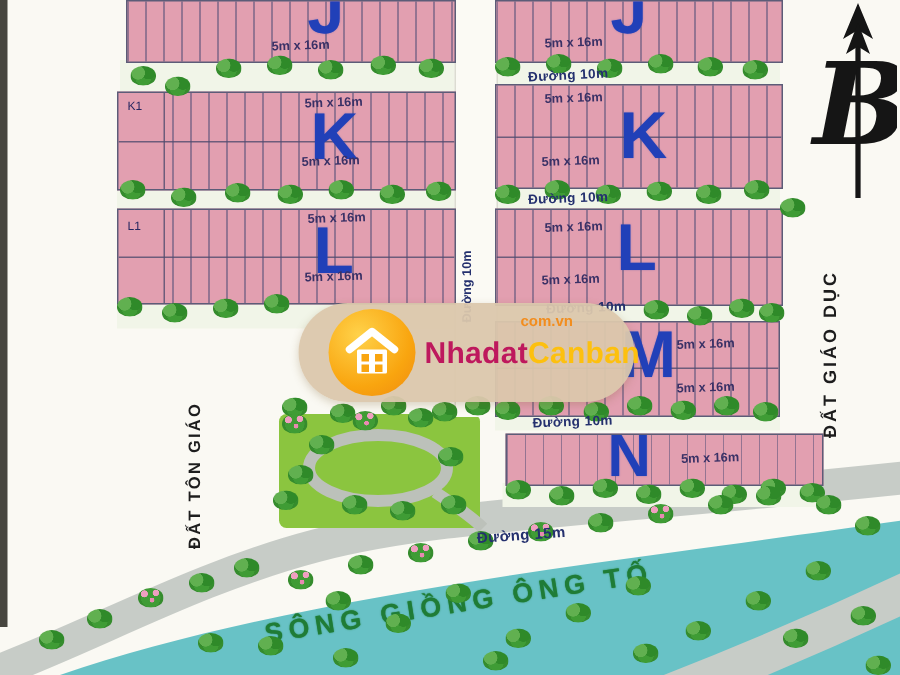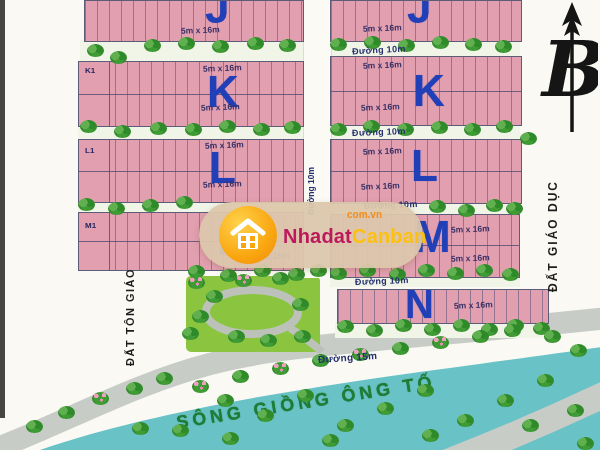--- a/index.html
+++ b/index.html
@@ -12,21 +12,21 @@
          border-left:1px solid #dcdcd2;border-right:1px solid #dcdcd2;z-index:3;}
   .block{position:absolute;z-index:4;border:1px solid #5c5c78;overflow:hidden;
          background:repeating-linear-gradient(90deg, rgba(85,80,120,.55) 0 1px, transparent 1px 12px),#e29fb0;}
   .block .mid{position:absolute;left:0;right:0;height:1px;background:rgba(80,75,110,.8);}
   .block .firstcol{position:absolute;left:0;top:0;bottom:0;width:30px;background:#e29fb0;
          border-right:1px solid rgba(80,75,110,.8);}
   .blockletter{position:absolute;color:#2140b8;font-weight:bold;font-size:44px;line-height:1;
          text-shadow:0 0 1px rgba(33,64,184,.5);z-index:5;}
   .sizelabel{position:absolute;font-size:8.5px;font-weight:bold;color:#3a3166;white-space:nowrap;
          transform:rotate(-2deg);z-index:5;}
-  .plotnum{position:absolute;font-size:8px;font-weight:bold;color:#272760;z-index:5;}
+  .plotnum{position:absolute;font-size:8px;font-weight:normal;color:#272760;z-index:5;}
   .stlabel{position:absolute;font-size:9px;font-weight:bold;color:#24306e;white-space:nowrap;
          letter-spacing:.3px;z-index:7;}
   .vlabel{position:absolute;writing-mode:vertical-rl;transform:rotate(180deg);
          font-weight:bold;color:#1d1d1d;z-index:7;white-space:nowrap;}
   #lbl-left{left:124px;top:246px;height:120px;font-size:11px;letter-spacing:1.5px;}
   #lbl-right{left:546px;top:112px;height:180px;font-size:12px;letter-spacing:2px;}
   #vroadtext{position:absolute;left:306px;top:135px;height:80px;writing-mode:vertical-rl;
          transform:rotate(180deg);font-size:8.5px;font-weight:bold;color:#24306e;z-index:7;white-space:nowrap;}
   #riverlabel{position:absolute;left:175px;top:392px;transform:rotate(-9deg);color:#1f7c36;
          font-weight:bold;font-size:18px;letter-spacing:4px;white-space:nowrap;z-index:5;
@@ -112,27 +112,20 @@
     <span class="sizelabel" style="left:126px;top:0px;">5m x 16m</span>
     <span class="sizelabel" style="left:124px;top:39px;">5m x 16m</span>
   </div>
   <div class="block" style="left:330px;top:139px;width:190px;height:63px;">
     <div class="mid" style="top:31px;"></div>
     <span class="blockletter" style="left:80px;top:4px;">L</span>
     <span class="sizelabel" style="left:32px;top:6px;">5m x 16m</span>
     <span class="sizelabel" style="left:30px;top:41px;">5m x 16m</span>
   </div>
 
-  <div class="block" style="left:78px;top:212px;width:224px;height:57px;">
-    <div class="firstcol"></div>
-    <div class="mid" style="top:28px;"></div>
-    <span class="plotnum" style="left:6px;top:8px;">M1</span>
-    <span class="blockletter" style="left:138px;top:5px;">M</span>
-    <span class="sizelabel" style="left:172px;top:38px;">5m x 16m</span>
-  </div>
   <div class="block" style="left:330px;top:214px;width:188px;height:62px;">
     <div class="mid" style="top:30px;"></div>
     <span class="blockletter" style="left:83px;top:0px;">M</span>
     <span class="sizelabel" style="left:120px;top:9px;">5m x 16m</span>
     <span class="sizelabel" style="left:120px;top:38px;">5m x 16m</span>
   </div>
 
   <div class="block" style="left:337px;top:289px;width:210px;height:33px;">
     <span class="blockletter" style="left:67px;top:-6px;font-size:40px;">N</span>
     <span class="sizelabel" style="left:116px;top:10px;">5m x 16m</span>

